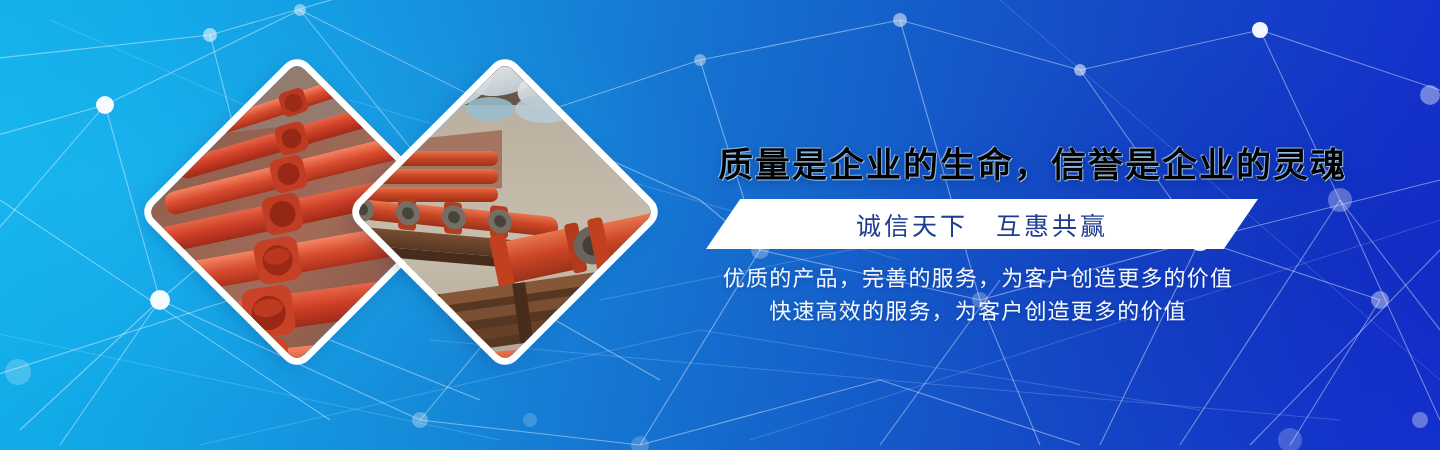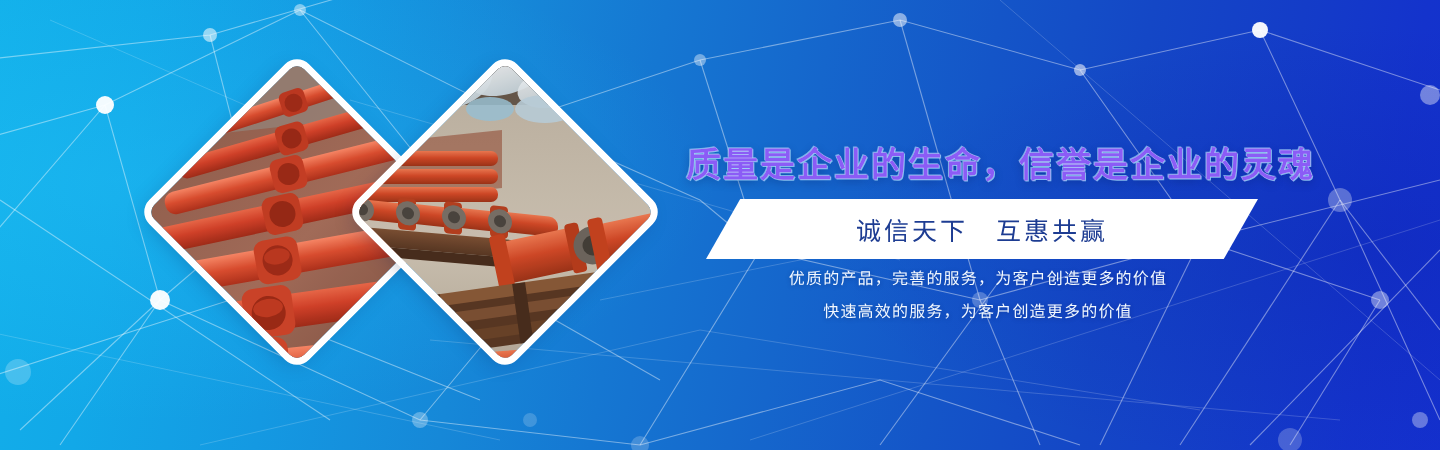--- a/index.html
+++ b/index.html
@@ -79,44 +79,44 @@
     left: 399px;
     top: 106px;
     width: 212px;
     height: 212px;
     z-index: 4;
   }
 
   
   .headline {
     position: absolute;
-    left: 686px;
+    left: 718px;
     top: 136px;
     width: 520px;
     text-align: center;
     font-size: 35px;
     font-weight: bold;
     letter-spacing: 2px;
-    color: #8b5cf6;
+    color: #000000;
     white-space: nowrap;
     text-shadow:
       0 0 1px rgba(255,255,255,0.9),
       1px 1px 0 rgba(140,200,245,0.85),
       -1px -1px 0 rgba(150,205,250,0.7),
       0 3px 8px rgba(0,25,90,0.35);
     z-index: 6;
   }
 
   
   .slogan-bar {
     position: absolute;
     left: 706px;
     top: 199px;
     width: 552px;
-    height: 60px;
+    height: 50px;
     background: #ffffff;
     clip-path: polygon(6.2% 0, 100% 0, 93.8% 100%, 0 100%);
     box-shadow: 0 3px 14px rgba(0,20,80,0.22);
     z-index: 6;
   }
   .slogan-text {
     position: absolute;
     inset: 0;
     display: flex;
     align-items: center;
@@ -131,21 +131,21 @@
   
   .sublines {
     position: absolute;
     left: 698px;
     top: 262px;
     width: 560px;
     text-align: center;
     z-index: 6;
   }
   .subline {
-    font-size: 16px;
+    font-size: 22px;
     letter-spacing: 1.2px;
     color: #f2f8ff;
     line-height: 33px;
     white-space: nowrap;
     text-shadow: 0 1px 4px rgba(0,25,90,0.35);
   }
 </style>
 </head>
 <body>
 

